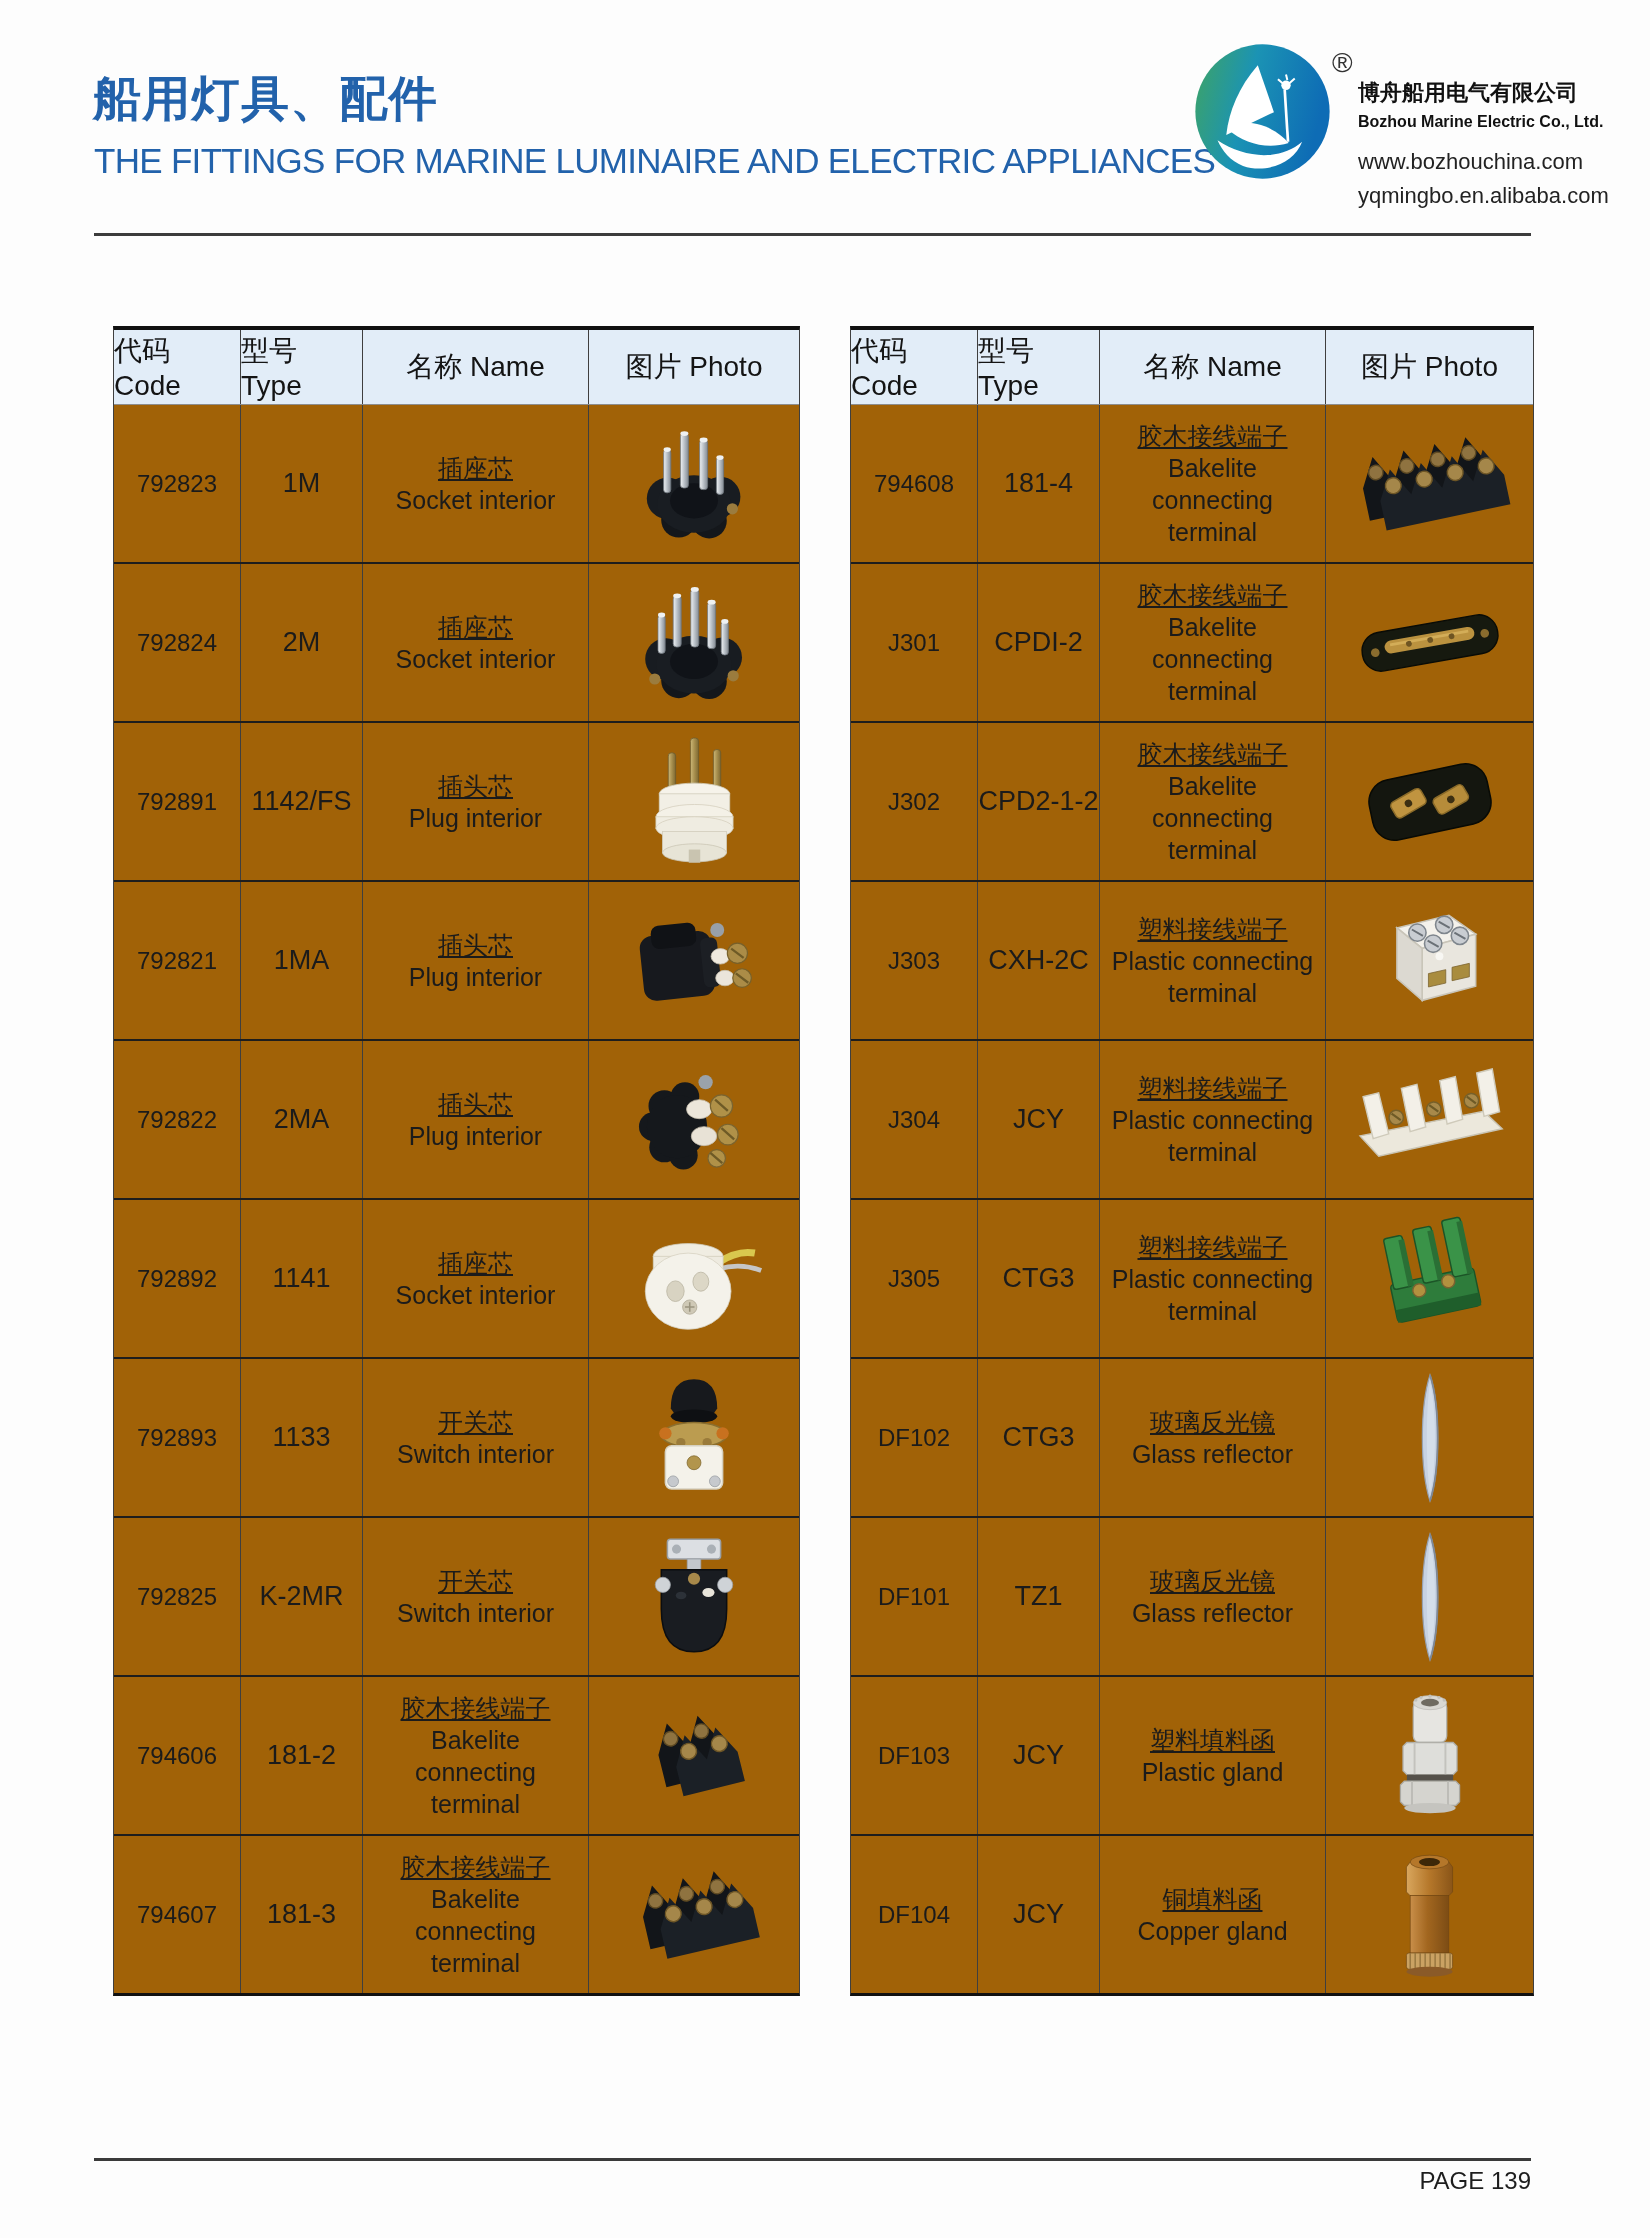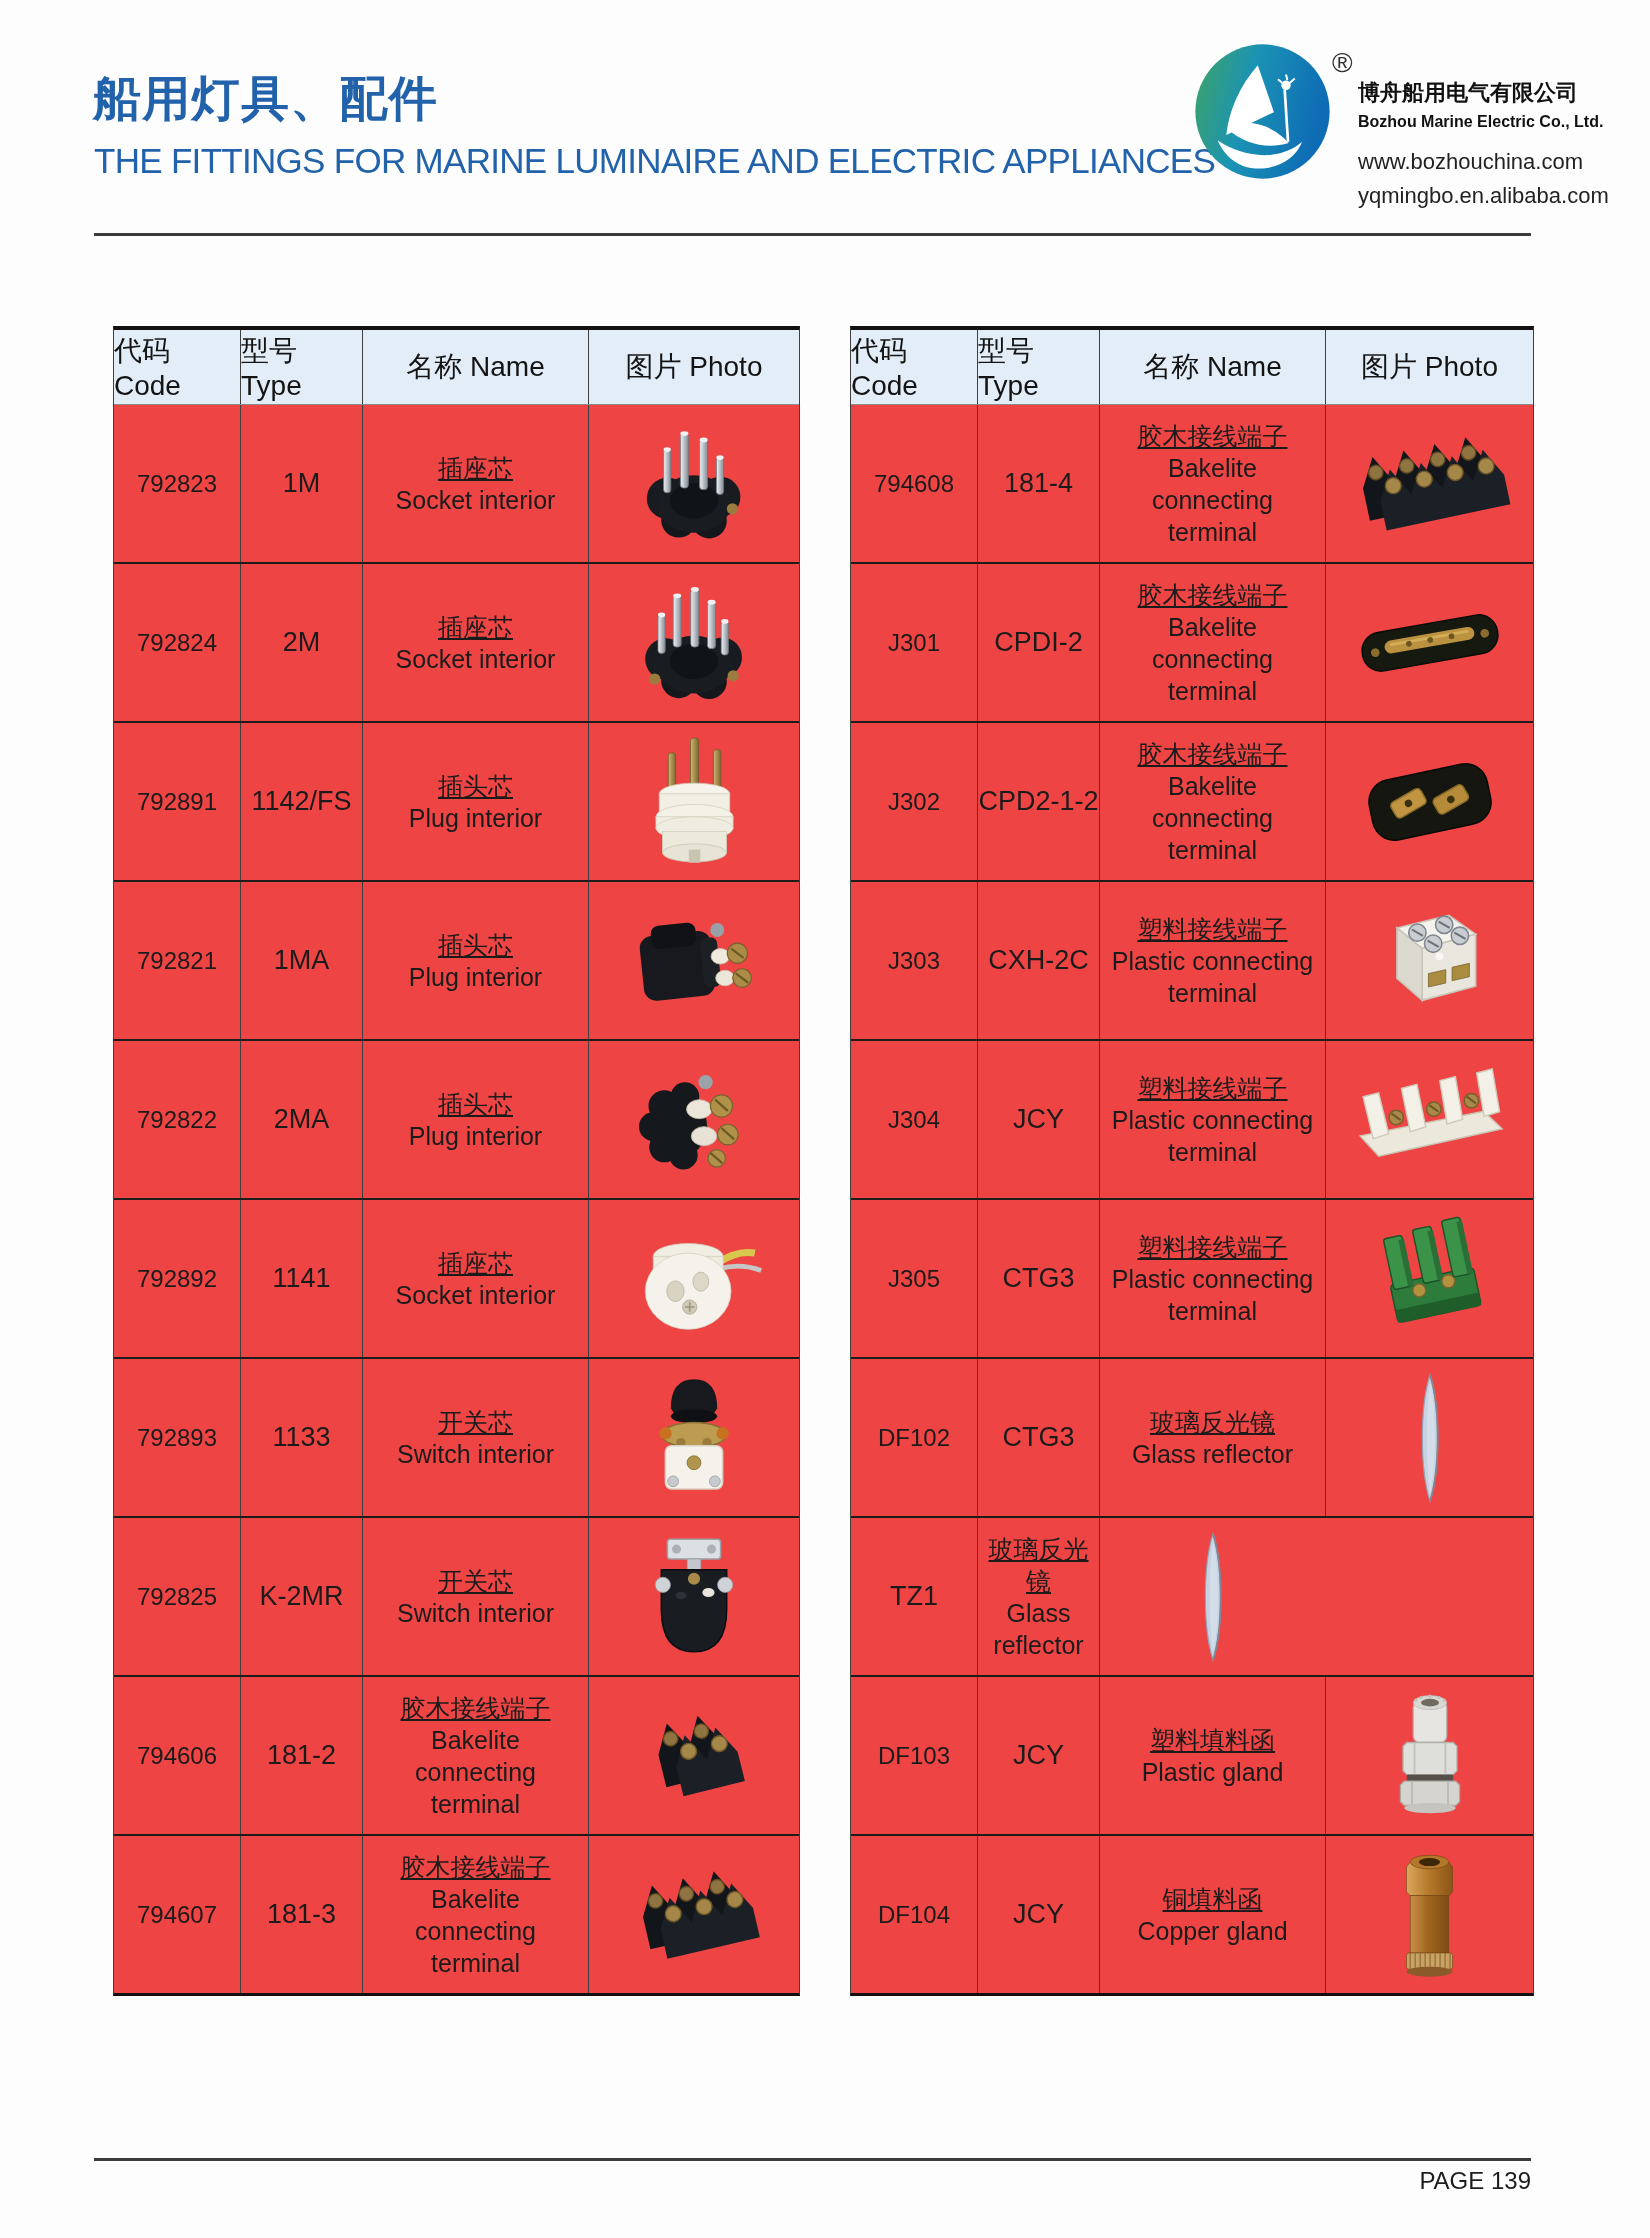--- a/index.html
+++ b/index.html
@@ -24,21 +24,21 @@
   .brand-text{ position:absolute; left:1358px; top:78px; width:219px;}
   .b-zh{ font-size:22px; font-weight:bold; color:#111; white-space:nowrap; }
   .b-en{ font-size:16px; font-weight:bold; color:#111; margin-top:5.3px; white-space:nowrap;}
   .b-url{ font-size:22px; color:#222; margin-top:8px; white-space:nowrap;}
   .b-url.first{ margin-top:17.3px;}
   
   .ptable{
     position:absolute; top:326px;
     border-top:4.7px solid #111; border-bottom:3.3px solid #111;
     border-left:1.3px solid #3f3f3f; border-right:1.3px solid #3f3f3f;
-    background:#ef4444;
+    background:#a16207;
   }
   .ptable.left{ left:113px; width:685px; }
   .ptable.right{ left:850px; width:682px; }
   .thead,.trow{ display:grid; grid-template-columns:126px 122px 226px 1fr; }
   .thead{ height:74px; background:#e2edf8; border-bottom:1.3px solid #8d8d8d; }
   .trow{ height:157px; }
   .trow + .trow{ border-top:2.7px solid #1d1d1d; }
   .cell{
     display:flex; flex-direction:column; align-items:center; justify-content:center;
     text-align:center; overflow:hidden;
@@ -638,20 +638,23 @@
       <span class="photo-holder">
               <svg viewBox="0 0 80 230" width="48" height="138">
     <path d="M40 10 C57 62 57 168 40 220 C23 168 23 62 40 10 Z" fill="#c7d2e2" stroke="#97a1b0" stroke-width="2"></path>
     <path d="M40 22 C51 66 51 164 40 208 C33 164 33 66 40 22 Z" fill="#d4deea"></path>
     <path d="M40 10 C57 62 57 168 40 220" fill="none" stroke="#7e8896" stroke-width="3"></path>
               </svg>
             </span>
     </div>
   </div>
         <div class="trow">
+    <div class="cell c-code">
+            <span>DF101</span>
+          </div>
     <div class="cell c-type">
             <span>TZ1</span>
           </div>
     <div class="cell c-name">
       <div class="zh">玻璃反光镜</div>
       <div class="en">Glass reflector</div>
     </div>
     <div class="cell c-photo">
       <span class="photo-holder">
               <svg viewBox="0 0 80 230" width="48" height="138">

